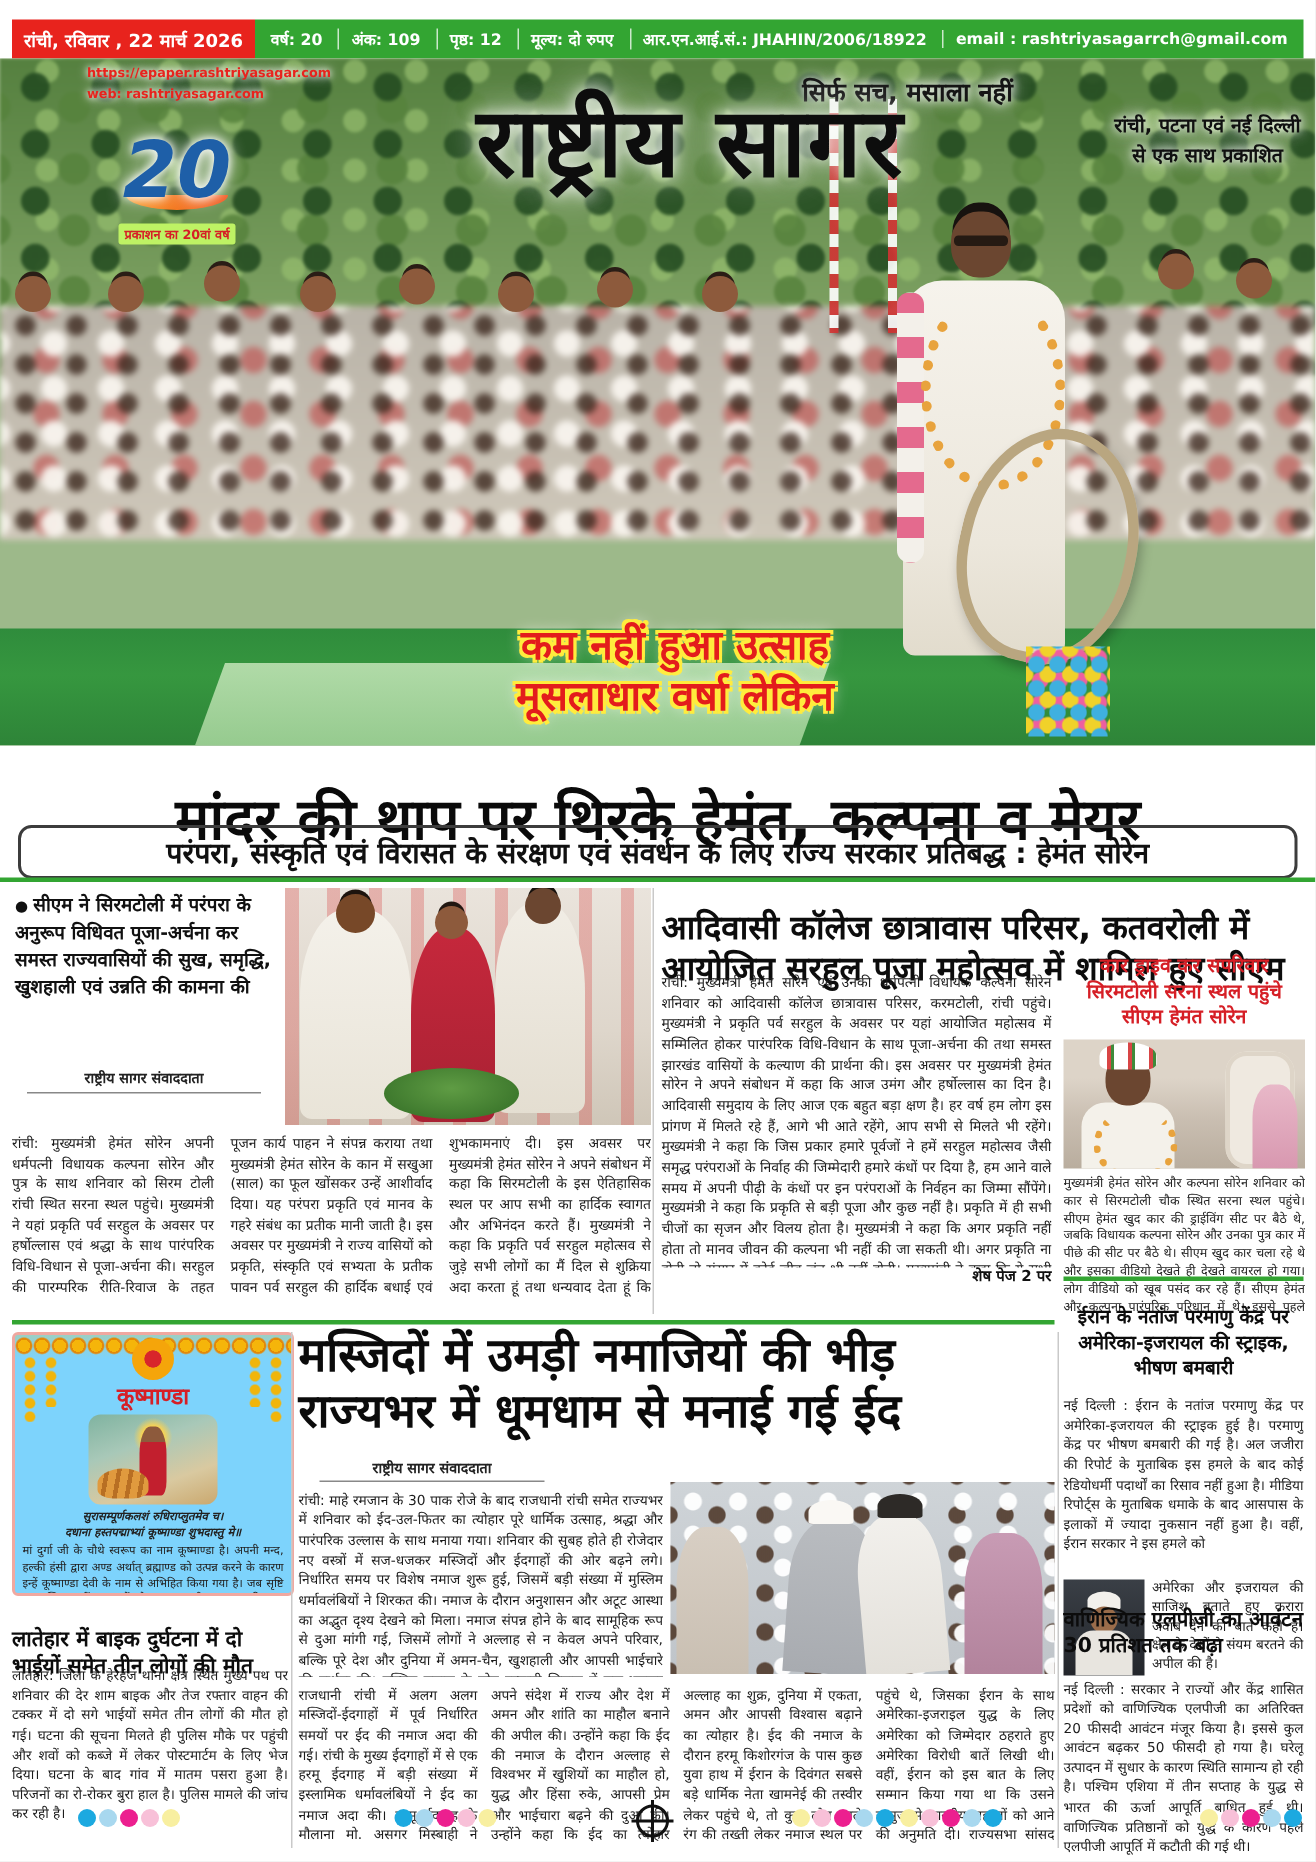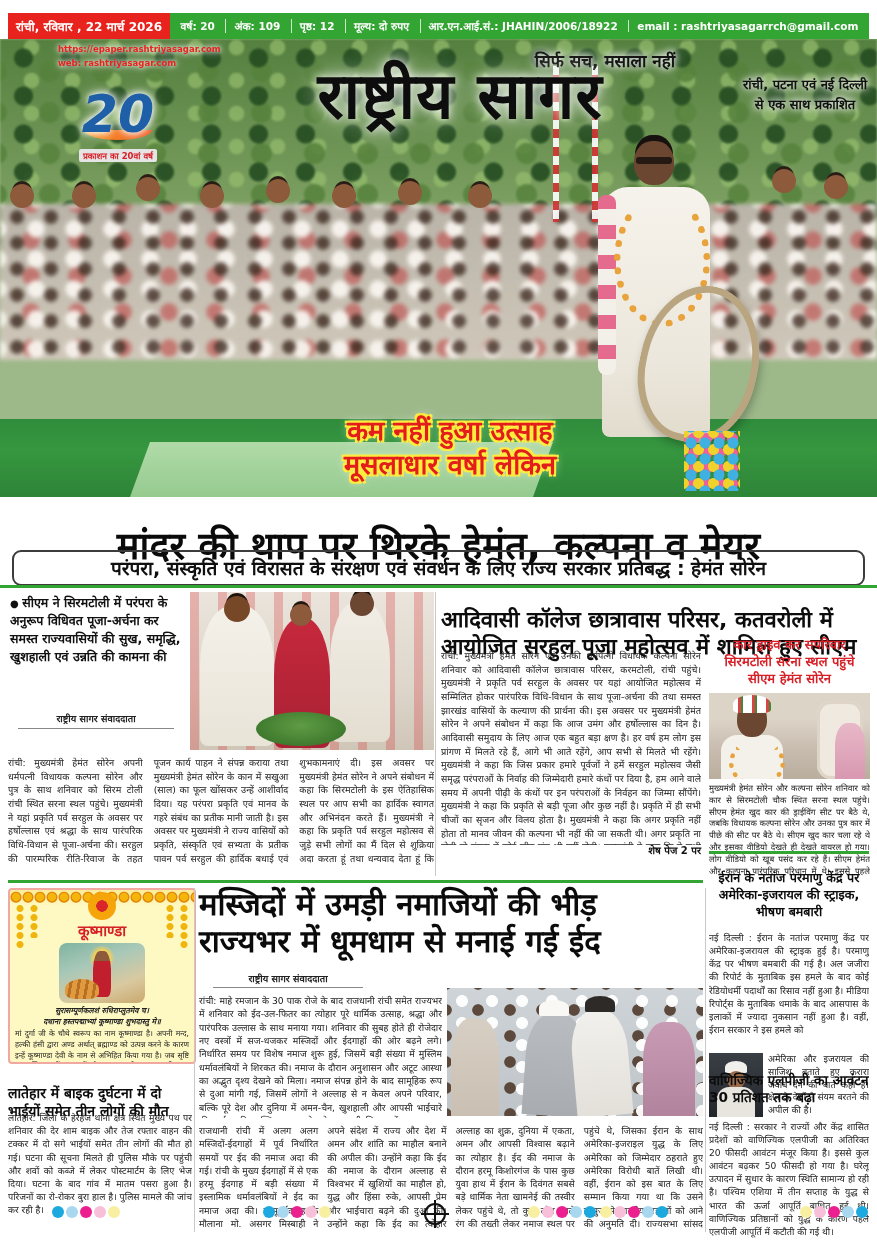--- a/index.html
+++ b/index.html
@@ -72,21 +72,21 @@
       radial-gradient(circle,#3fb0e0 0 5px,transparent 6px) 0 4px/14px 16px,
       radial-gradient(circle,#f0d22a 0 5px,transparent 6px) 7px 10px/15px 17px,
       radial-gradient(circle,#ee5fa0 0 5px,transparent 6px) 3px 0/13px 15px;}
   .m-links{position:absolute;left:58px;top:4px;font-size:8.5px;font-weight:700;color:#e8231d;
     line-height:1.6;text-shadow:0 0 4px #fff,0 0 8px #fff;}
   .m-logo{position:absolute;left:70px;top:52px;width:96px;text-align:center;}
   .logo-num{font-size:52px;font-weight:800;font-style:italic;color:#1e5fa8;line-height:.9;
     text-shadow:0 0 6px #fff,0 0 12px #fff;}
   .logo-swoosh{height:10px;margin:-8px 14px 4px;border-radius:0 0 50% 50%/0 0 100% 100%;
     background:linear-gradient(90deg,#f7941d,#f15a24);}
-  .logo-cap{display:inline-block;background:#e5e5e5;color:#d61f26;font-size:8.5px;font-weight:700;
+  .logo-cap{display:inline-block;background:#bef264;color:#d61f26;font-size:8.5px;font-weight:700;
     padding:1px 4px;border-radius:2px;white-space:nowrap;}
   .m-title{position:absolute;left:154px;top:24px;width:612px;text-align:center;
     font-size:64px;font-weight:800;color:#0d0d0d;letter-spacing:1px;line-height:1.05;
     text-shadow:0 0 10px rgba(255,255,255,.9),0 0 24px rgba(255,255,255,.75);}
   .m-tag{position:absolute;left:455px;top:10px;width:300px;text-align:center;font-size:17px;
     font-weight:800;color:#151515;text-shadow:0 0 6px #fff,0 0 12px #fff;}
   .m-pub{position:absolute;right:8px;top:36px;width:128px;font-size:13px;font-weight:700;
     text-align:center;line-height:1.55;color:#101010;text-shadow:0 0 6px #fff,0 0 12px #fff;}
   .slogan{position:absolute;left:250px;top:375px;width:400px;text-align:center;
     font-size:27px;font-weight:800;color:#e31c1c;line-height:1.25;
@@ -156,21 +156,21 @@
     background:#f4f1ea;}
   .car-garland{left:20px;top:46px;width:46px;height:38px;border-radius:50%;
     border:5px dotted #e8a33d;border-top-color:transparent;}
   .car-kalpana{left:126px;top:30px;width:30px;height:56px;border-radius:40% 40% 0 0;
     background:linear-gradient(180deg,#e8b8c8,#d898b0);}
   .s2-caption{margin-top:4px;font-size:8.4px;line-height:1.42;text-align:justify;color:#222;
     height:95px;overflow:hidden;}
 
   
   .devotional{position:absolute;left:8px;top:888px;width:184px;height:172px;
-    border:2px solid #f0a8a0;background:#fef9c3;border-radius:4px;overflow:hidden;}
+    border:2px solid #f0a8a0;background:#7dd3fc;border-radius:4px;overflow:hidden;}
   .dv-garland{height:16px;
     background:
       radial-gradient(circle at 50% 45%,#f5b50a 0 4px,#e2890b 4px 5px,transparent 6px) 0 0/12px 16px repeat-x,
       linear-gradient(180deg,rgba(246,196,28,.25),transparent);}
   .dv-strand{position:absolute;top:14px;width:8px;height:44px;
     background:radial-gradient(circle,#f0b50c 0 3px,transparent 4px) 0 0/8px 9px;}
   .dv-strand.l1{left:6px;} .dv-strand.l2{left:20px;height:34px;}
   .dv-strand.r1{right:6px;} .dv-strand.r2{right:20px;height:34px;}
   .dv-flower{position:absolute;left:78px;top:2px;width:28px;height:28px;border-radius:50%;
     background:radial-gradient(circle,#d8262b 0 28%,#f5a50a 30% 70%,#e2890b 72%);}

